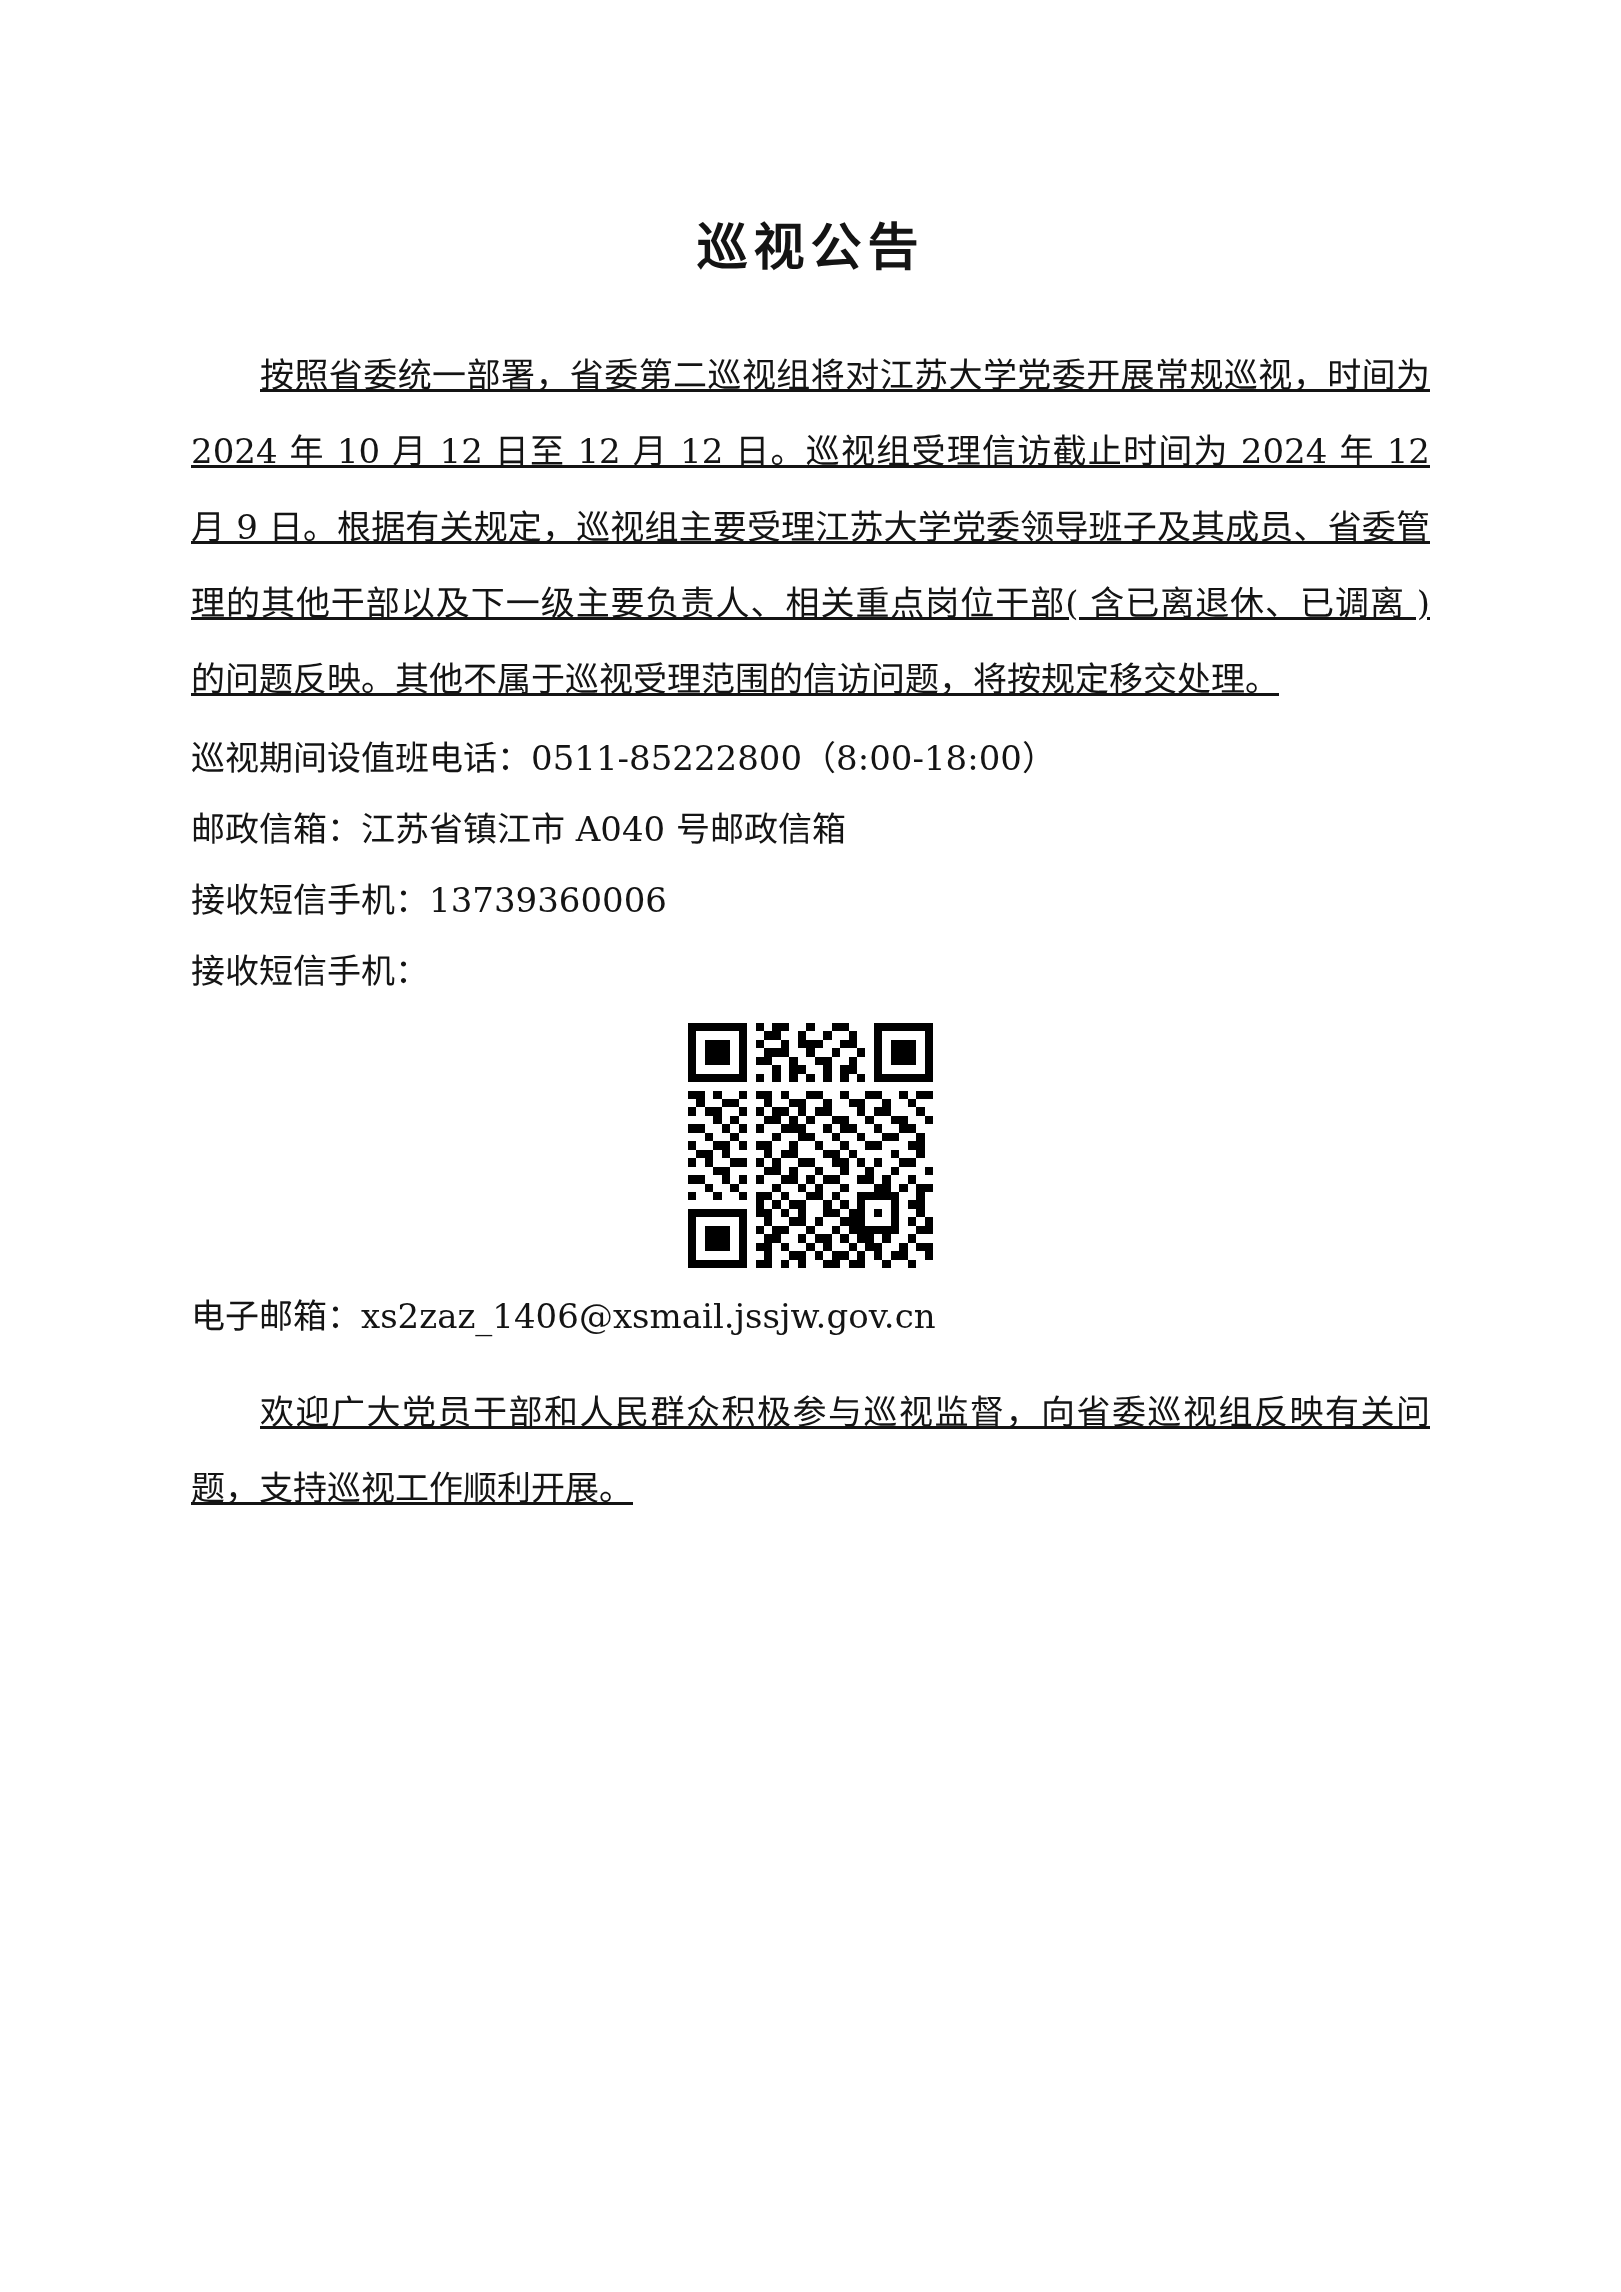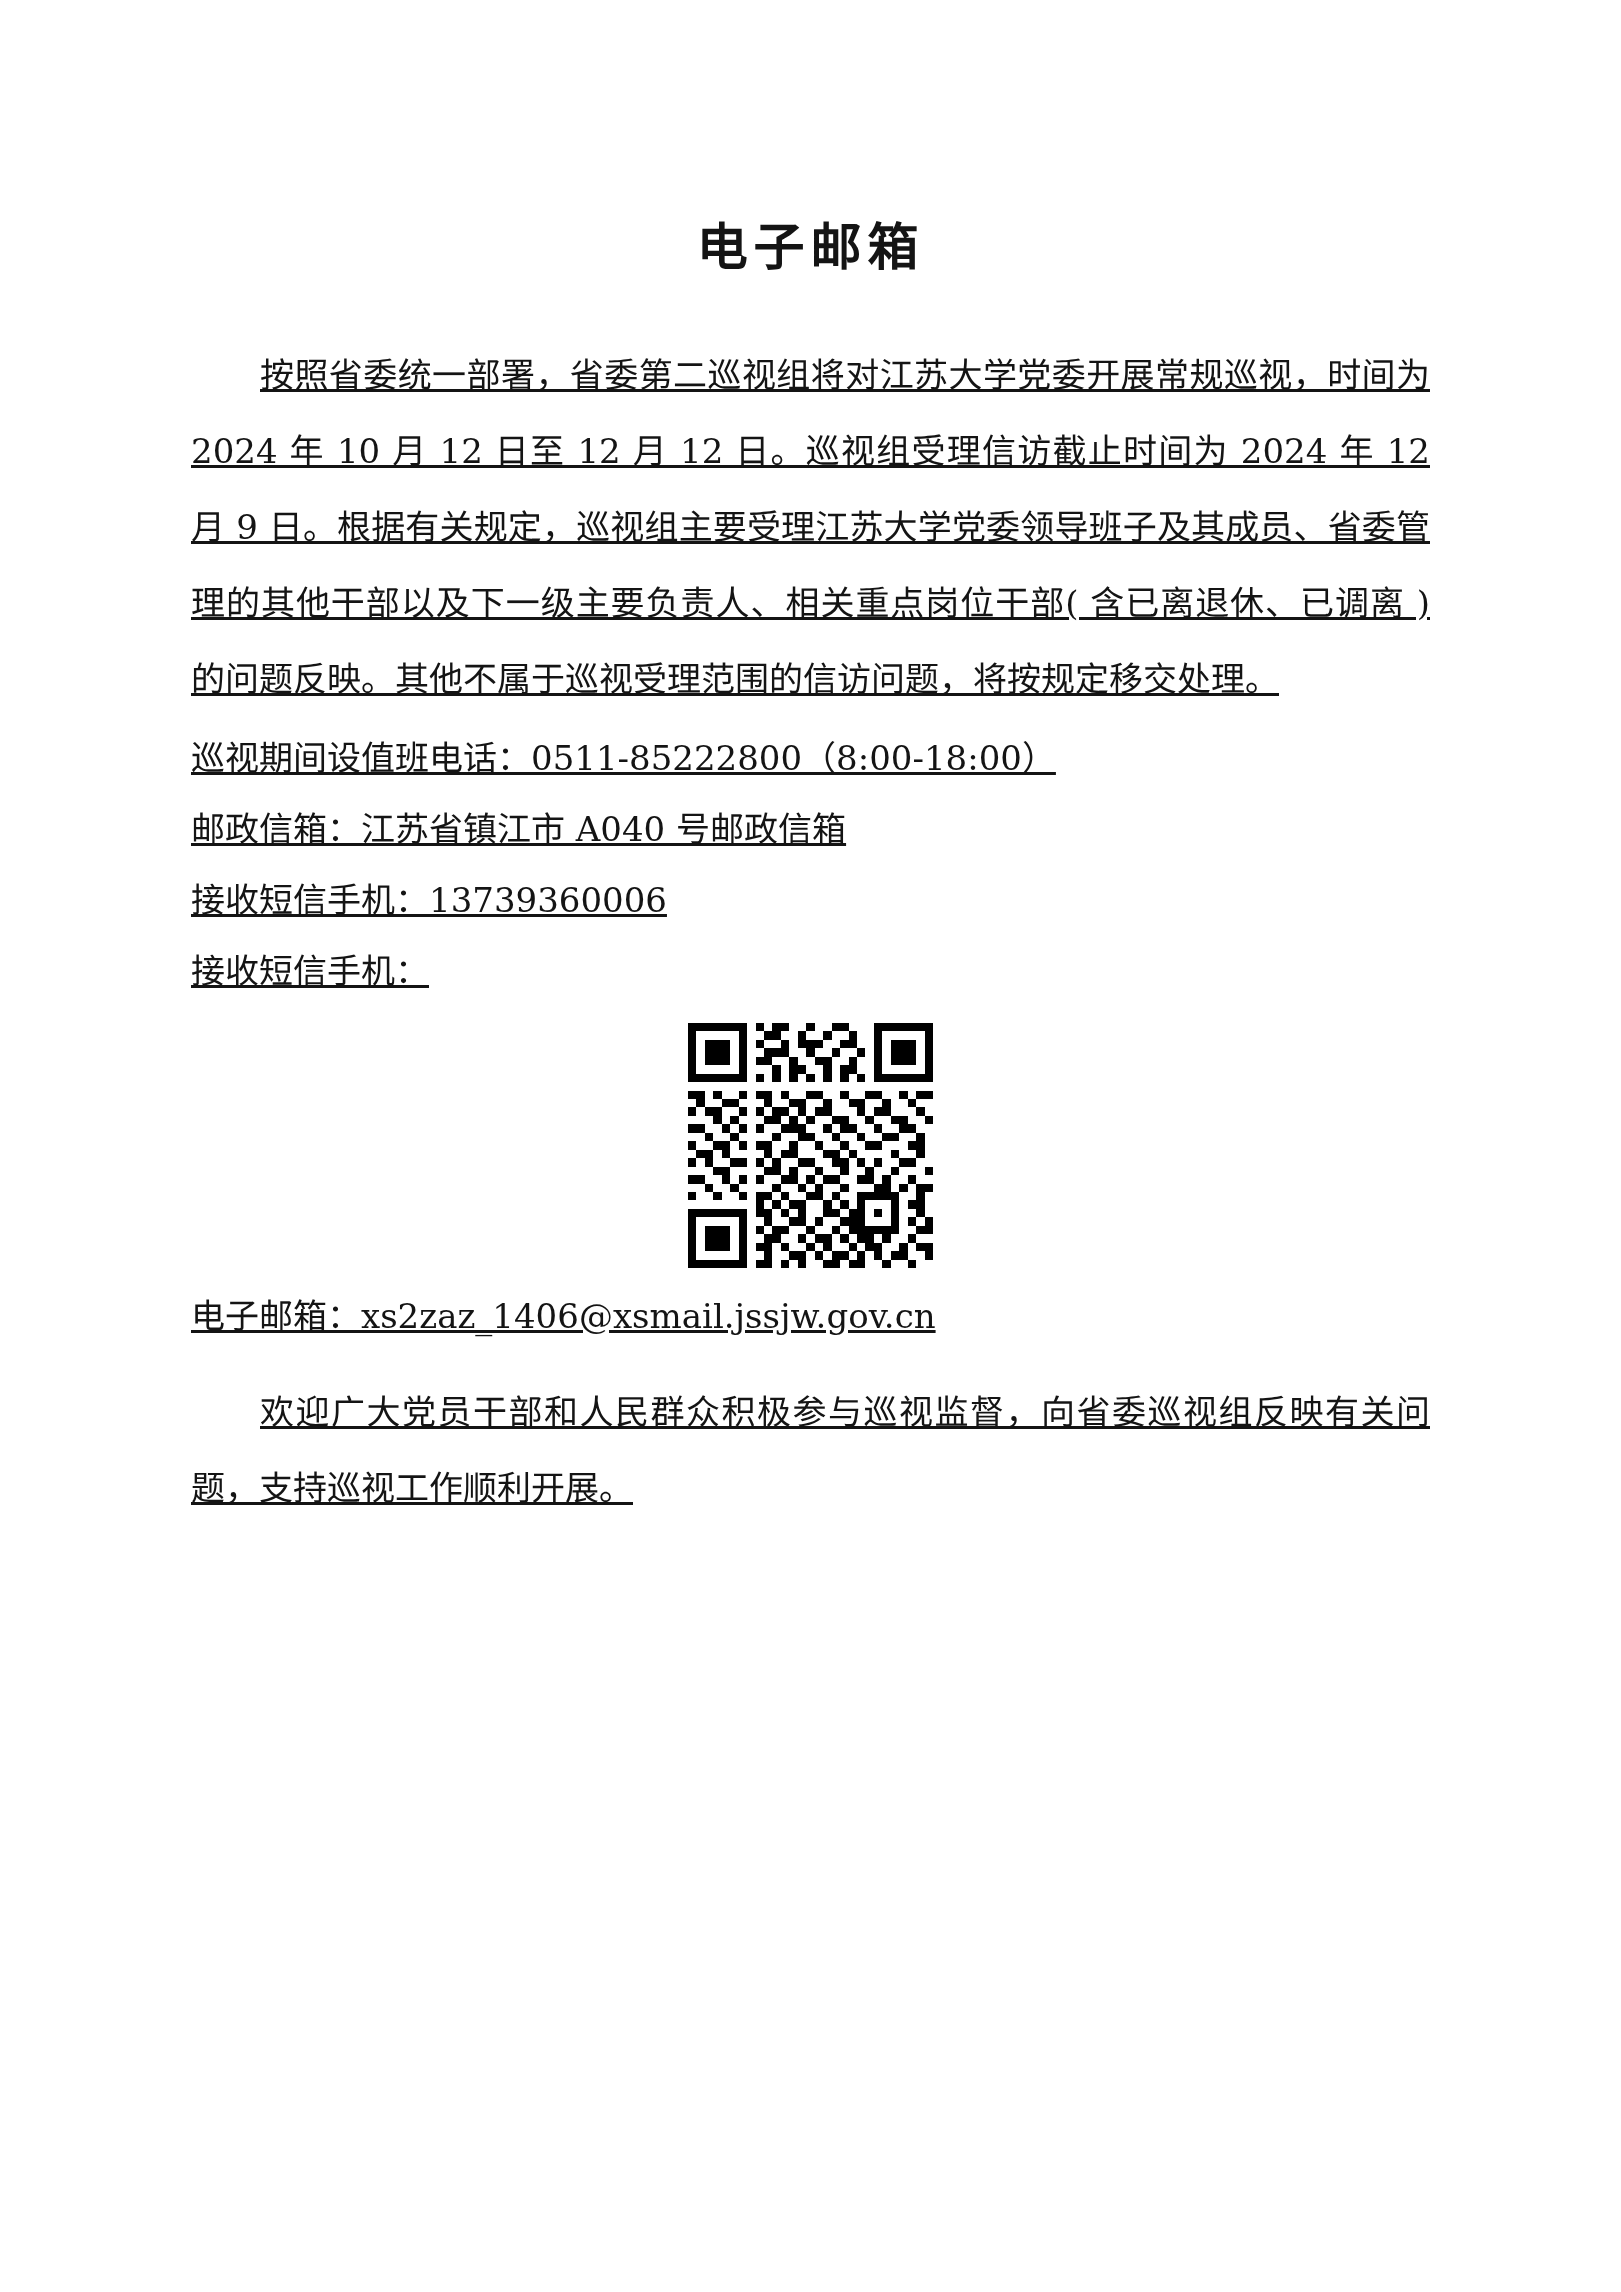--- a/index.html
+++ b/index.html
@@ -40,21 +40,20 @@
   .para-indent {
     text-indent: 69px;
   }
   .line {
     font-size: 34px;
     line-height: 71px;
     white-space: nowrap;
   }
   .contact-block {
     margin-top: 5.9px;
-    text-decoration: underline;
   }
   .qr-wrap {
     display: flex;
     justify-content: center;
     margin: 15.7px 0 13.7px 0;
   }
   .qr {
     image-rendering: pixelated;
     width: 245px;
     height: 245px;
@@ -75,21 +74,21 @@
   }
   .tight {
     margin-top: 21.6px;
   }
 </style>
 </head>
 <body>
 
 <div class="page">
 
-  <h1 class="doc-title">电子邮箱</h1>
+  <h1 class="doc-title">巡视公告</h1>
 
   <div class="body-text para-indent">按照省委统一部署，省委第二巡视组将对江苏大学党委开展常规巡视，时间为 2024 年 10 月 12 日至 12 月 12 日。巡视组受理信访截止时间为 2024 年 12 月 9 日。根据有关规定，巡视组主要受理江苏大学党委领导班子及其成员、省委管理的其他干部以及下一级主要负责人、相关重点岗位干部( 含已离退休、已调离 ) 的问题反映。其他不属于巡视受理范围的信访问题，将按规定移交处理。</div>
 
   <div class="contact-block">
     <div class="line">巡视期间设值班电话：0511-85222800（8:00-18:00）</div>
     <div class="line">邮政信箱：江苏省镇江市 A040 号邮政信箱</div>
     <div class="line">接收短信手机：13739360006</div>
     <div class="line">接收短信手机：</div>
   </div>
 

